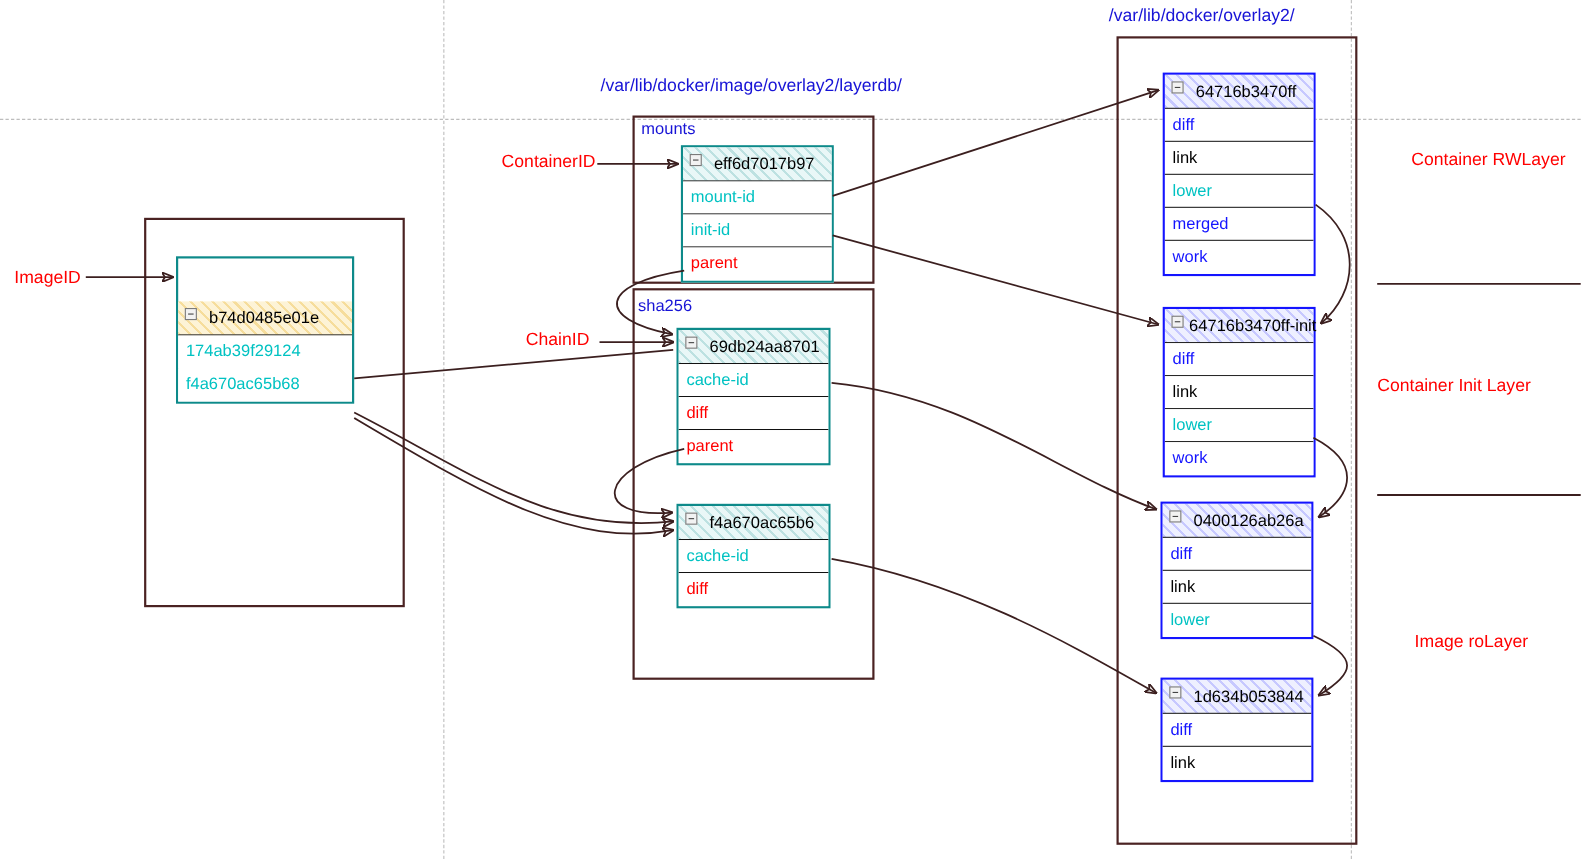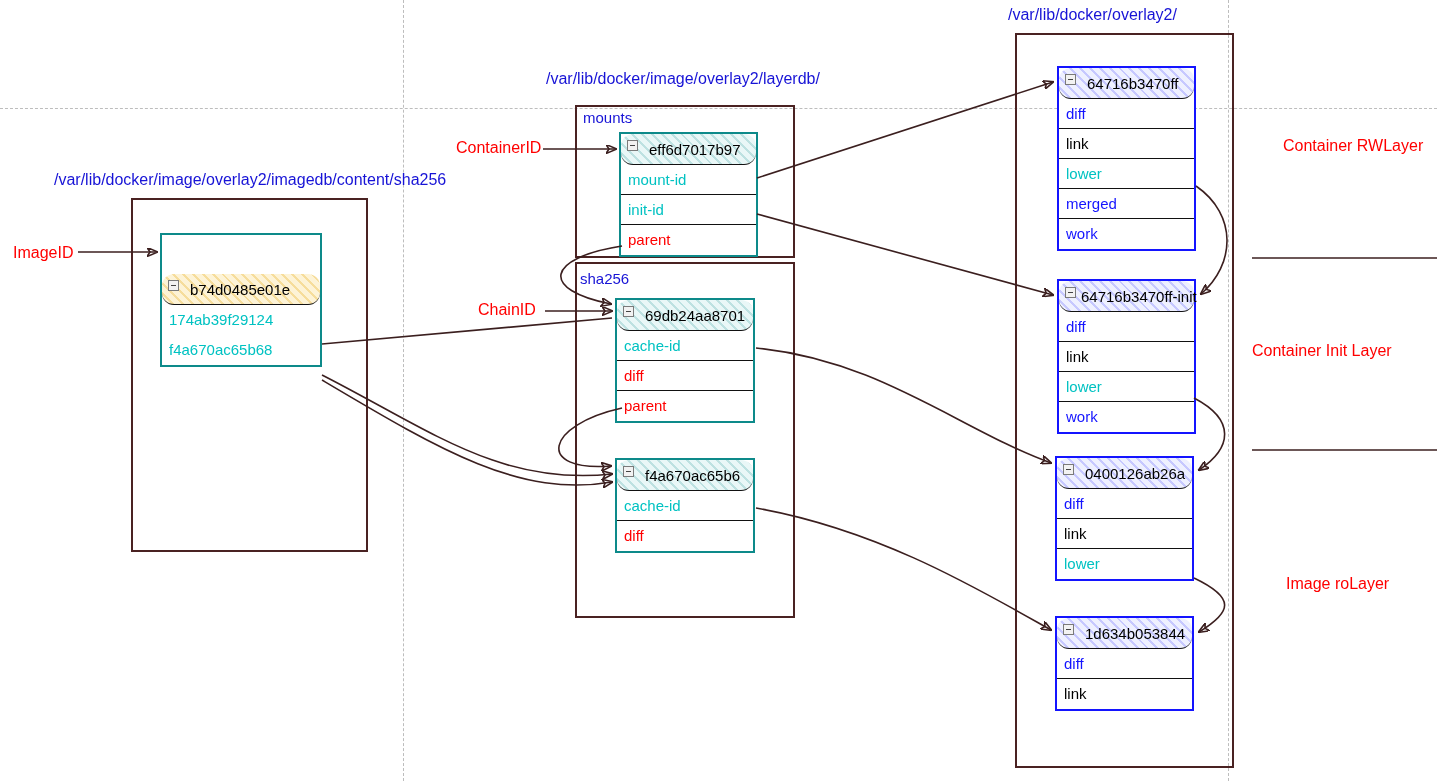--- a/index.html
+++ b/index.html
@@ -18,21 +18,21 @@
   
   .caption{position:absolute;color:#1713d6;font-size:15px;white-space:nowrap;}
   .caption.big{font-size:16px;}
 
   
   .redlabel{position:absolute;color:#ff0000;font-size:16px;white-space:nowrap;}
 
   
   .ent{position:absolute;box-sizing:border-box;background:#fff;}
   .ent .hdr{position:relative;box-sizing:border-box;height:31px;line-height:31px;
-            font-size:15px;color:#000;padding-left:28px;white-space:nowrap;overflow:visible;border-radius:12px;}
+            font-size:15px;color:#000;padding-left:28px;white-space:nowrap;overflow:visible;}
   .ent .row{position:relative;box-sizing:border-box;height:30px;line-height:30px;
             font-size:15px;padding-left:7px;white-space:nowrap;background:#fff;}
   .minus{position:absolute;left:6px;top:6px;width:11px;height:11px;
          border:1px solid #7a7a7a;background:#f2f2f2;box-sizing:border-box;}
   .minus:after{content:"";position:absolute;left:2px;top:4px;width:5px;height:1px;background:#444;}
 
   
   .ent.teal{border:2px solid #0d8a8a;}
   .ent.teal .hdr{background:
       repeating-linear-gradient(45deg,rgba(13,138,138,.20) 0 2px,rgba(255,255,255,0) 2px 7px),
@@ -74,21 +74,20 @@
 
   <div class="guide-v" style="left:403px"></div>
   <div class="guide-v" style="left:1228px"></div>
   <div class="guide-h" style="top:108px"></div>
 
   <div class="frame" style="left:131px;top:198px;width:237px;height:354px"></div>
   <div class="frame" style="left:575px;top:105px;width:220px;height:153px"></div>
   <div class="frame" style="left:575px;top:262px;width:220px;height:356px"></div>
   <div class="frame" style="left:1015px;top:33px;width:219px;height:735px"></div>
 
-  <div class="caption big" style="left:54px;top:171px">/var/lib/docker/image/overlay2/imagedb/content/sha256</div>
   <div class="caption big" style="left:546px;top:70px">/var/lib/docker/image/overlay2/layerdb/</div>
   <div class="caption big" style="left:1008px;top:6px">/var/lib/docker/overlay2/</div>
   <div class="caption" style="left:583px;top:109px">mounts</div>
   <div class="caption" style="left:580px;top:270px">sha256</div>
 
   <div class="redlabel" style="left:13px;top:244px">ImageID</div>
   <div class="redlabel" style="left:456px;top:139px">ContainerID</div>
   <div class="redlabel" style="left:478px;top:301px">ChainID</div>
 
   <div class="redlabel" style="left:1283px;top:137px">Container RWLayer</div>

